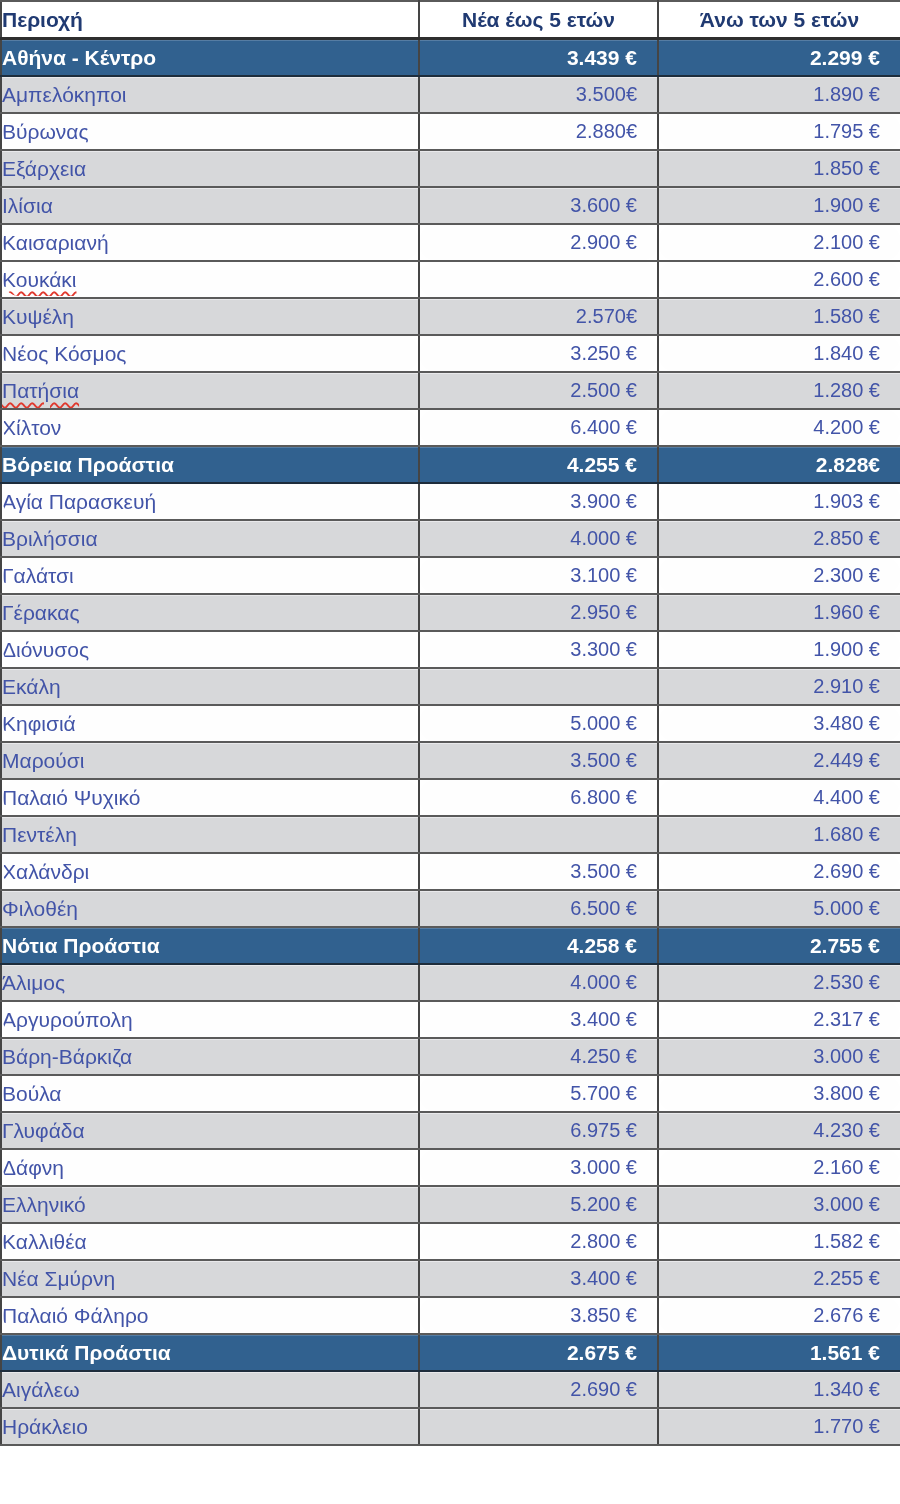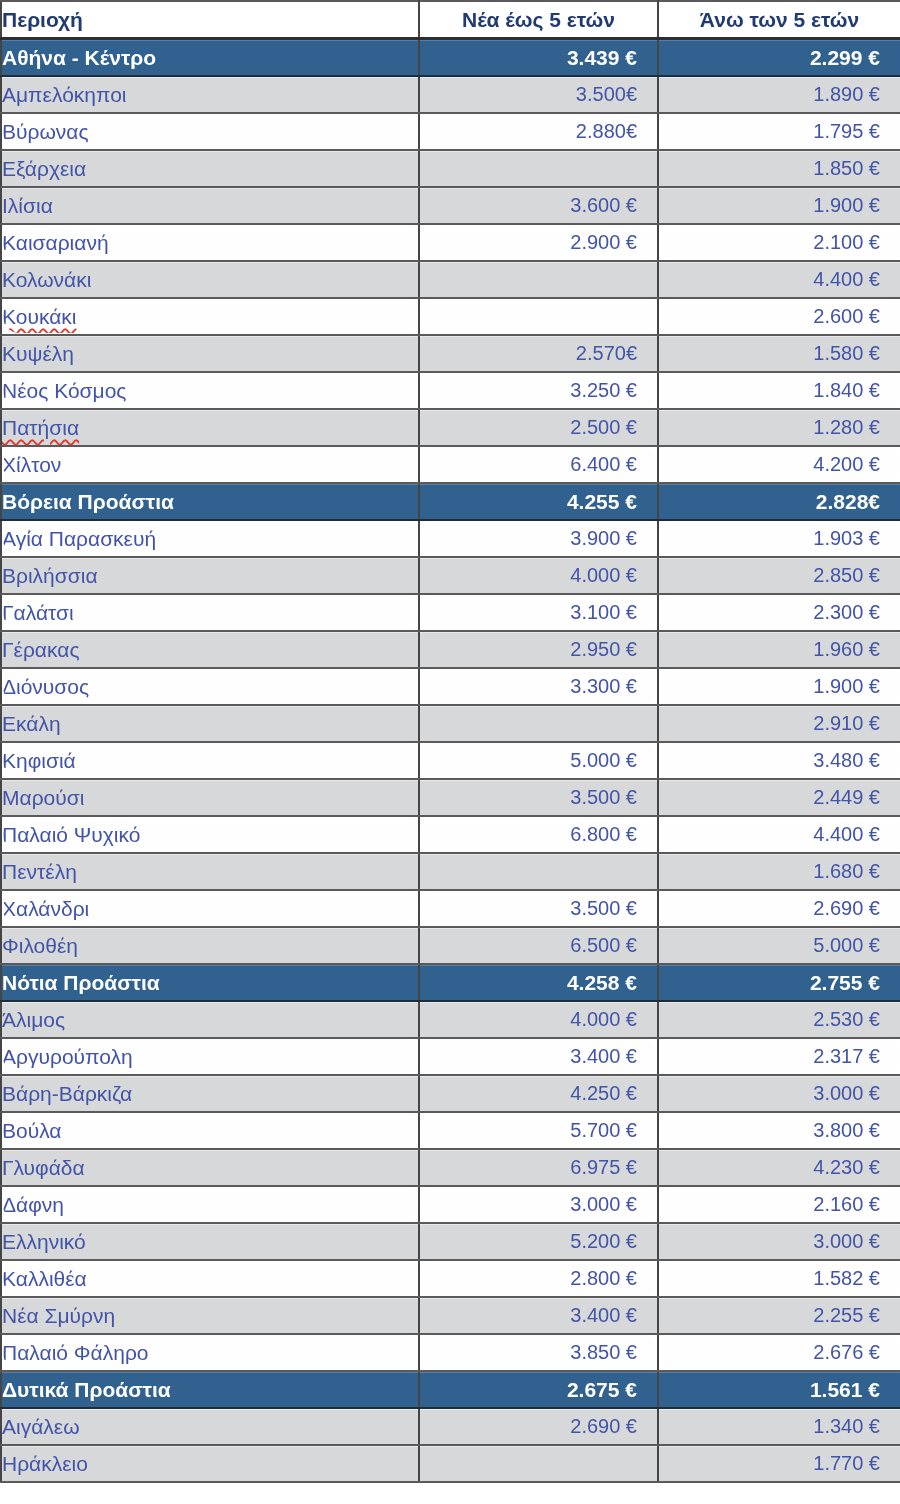--- a/index.html
+++ b/index.html
@@ -92,25 +92,20 @@
         <tr class="shade-gray">
           <td class="area-cell"><span>Ιλίσια</span></td>
           <td class="val-cell">3.600 €</td>
           <td class="val-cell">1.900 €</td>
         </tr>
         <tr class="shade-white">
           <td class="area-cell"><span>Καισαριανή</span></td>
           <td class="val-cell">2.900 €</td>
           <td class="val-cell">2.100 €</td>
         </tr>
-        <tr class="shade-gray">
-          <td class="area-cell"><span>Κολωνάκι</span></td>
-          <td class="val-cell"></td>
-          <td class="val-cell">4.400 €</td>
-        </tr>
         <tr class="shade-white">
           <td class="area-cell"><span class="misspelled">Κουκάκι</span></td>
           <td class="val-cell"></td>
           <td class="val-cell">2.600 €</td>
         </tr>
         <tr class="shade-gray">
           <td class="area-cell"><span>Κυψέλη</span></td>
           <td class="val-cell">2.570€</td>
           <td class="val-cell">1.580 €</td>
         </tr>

